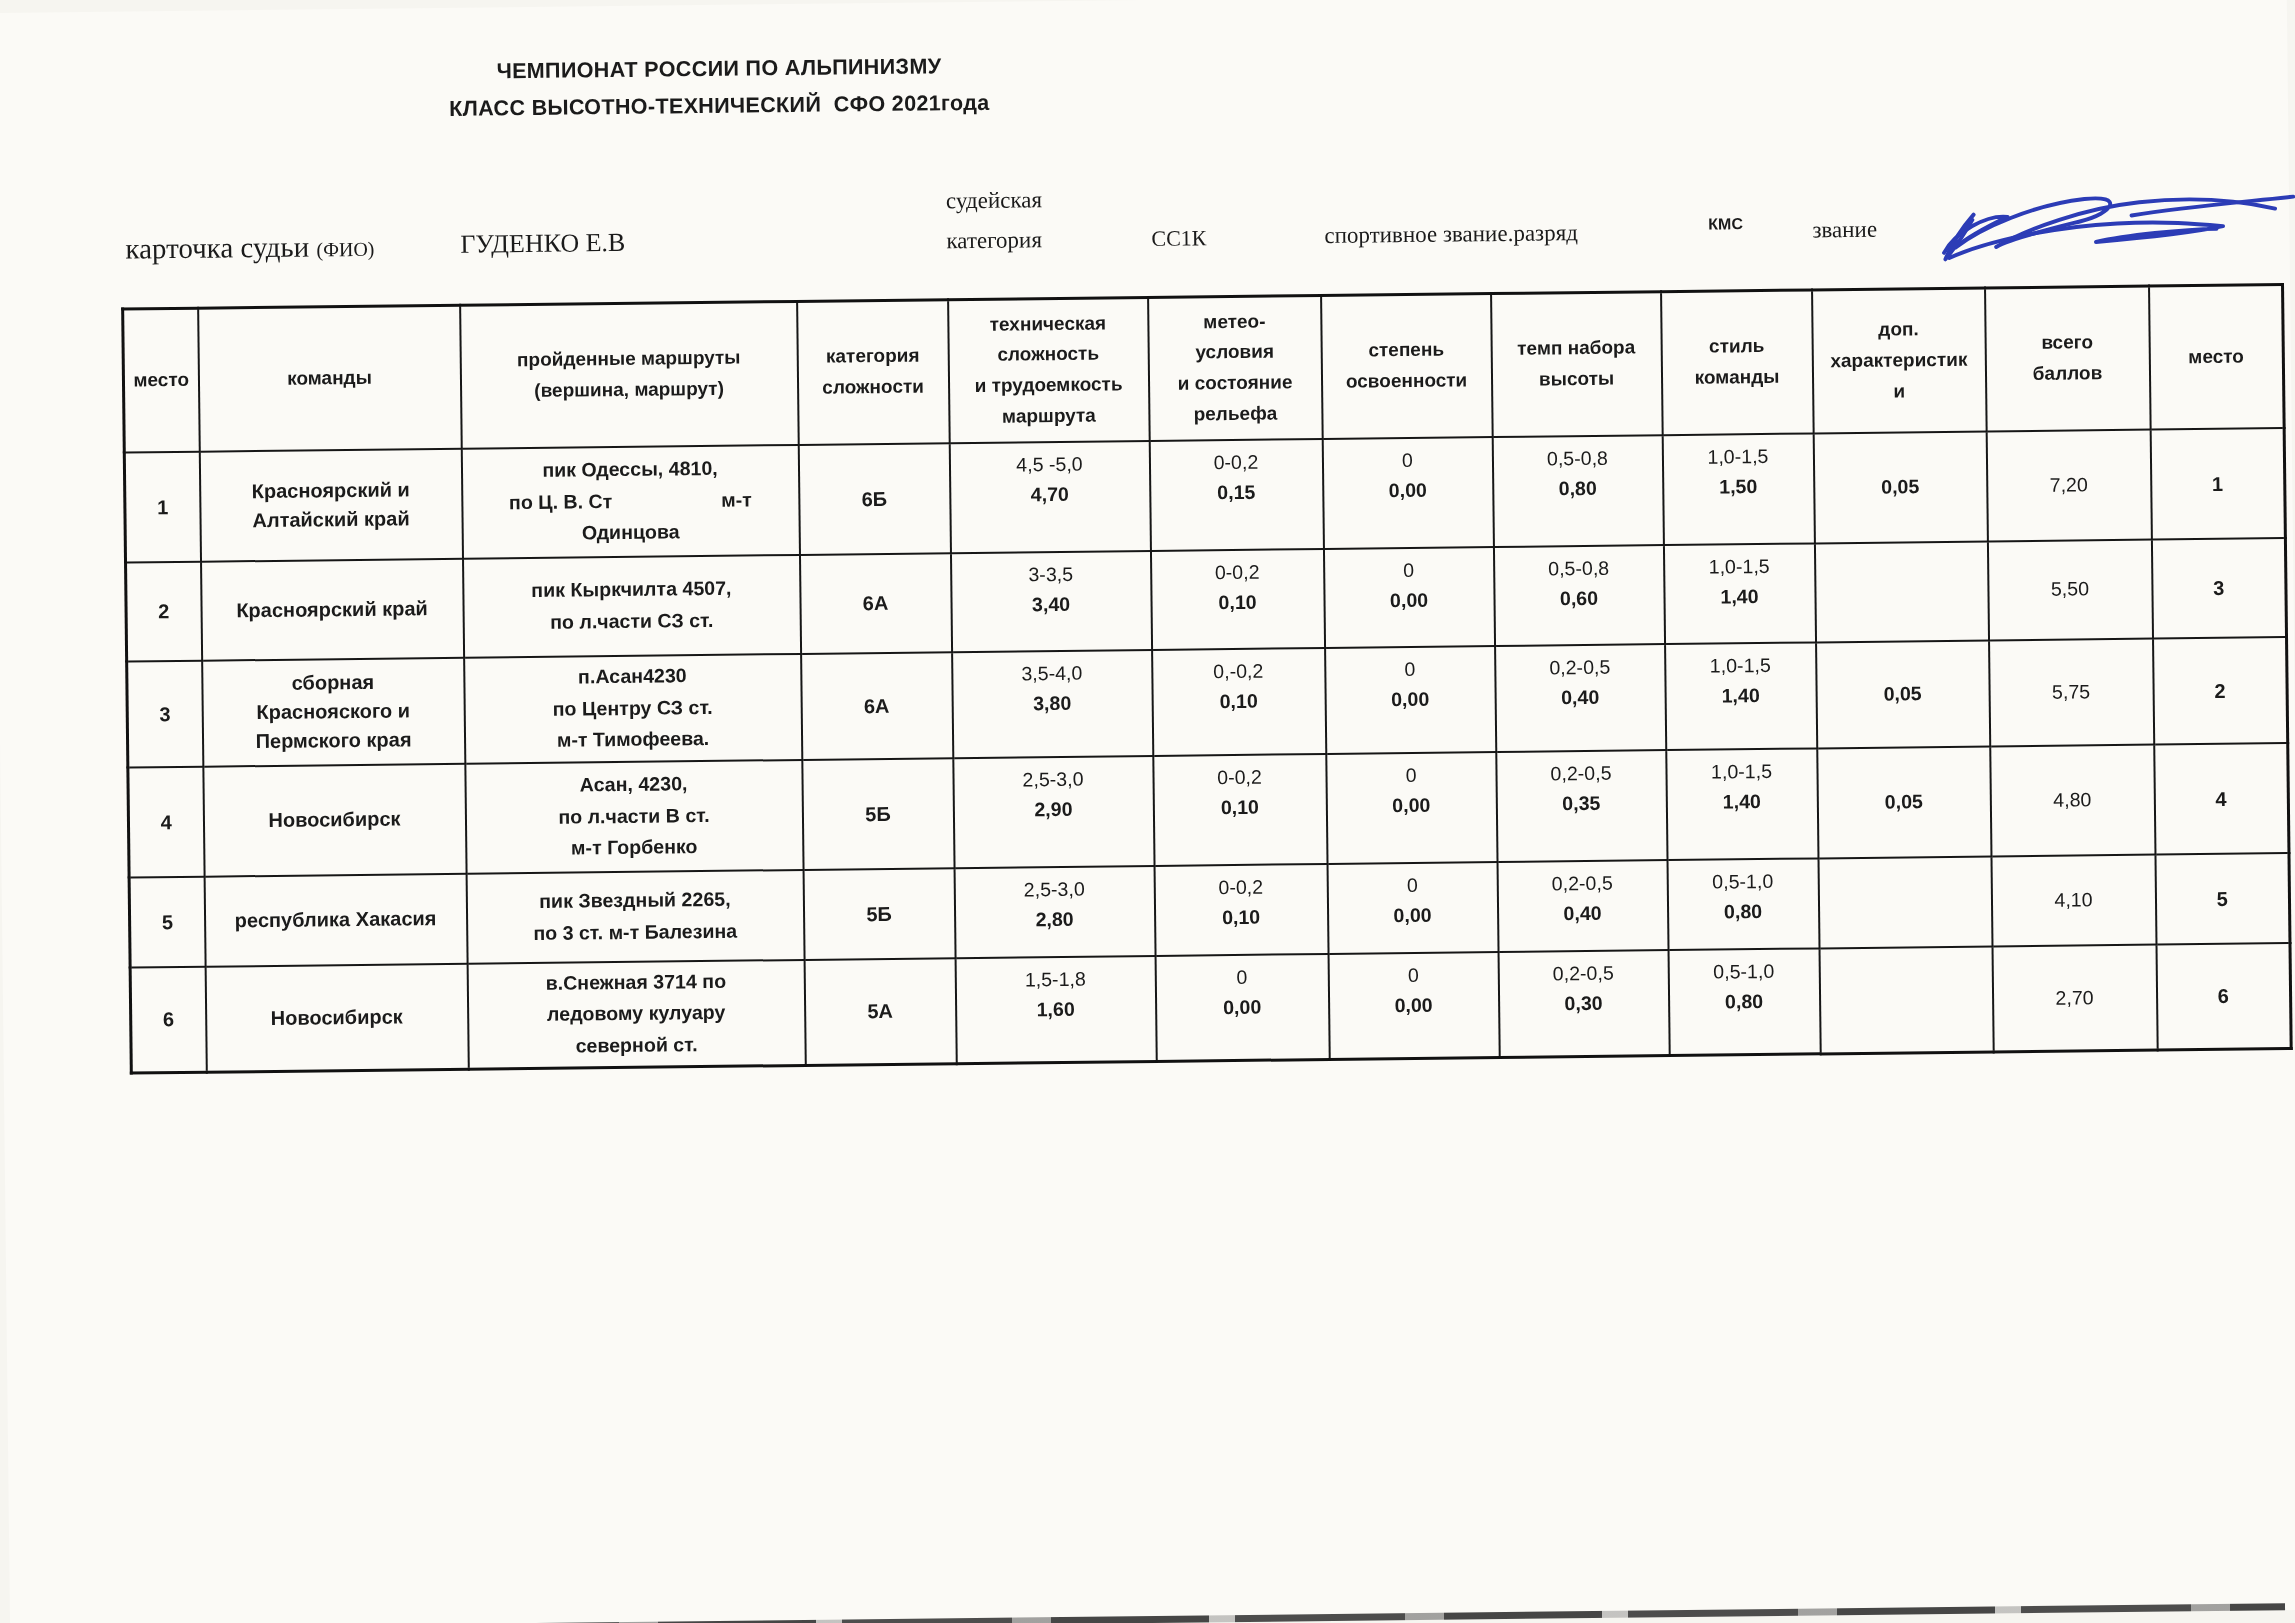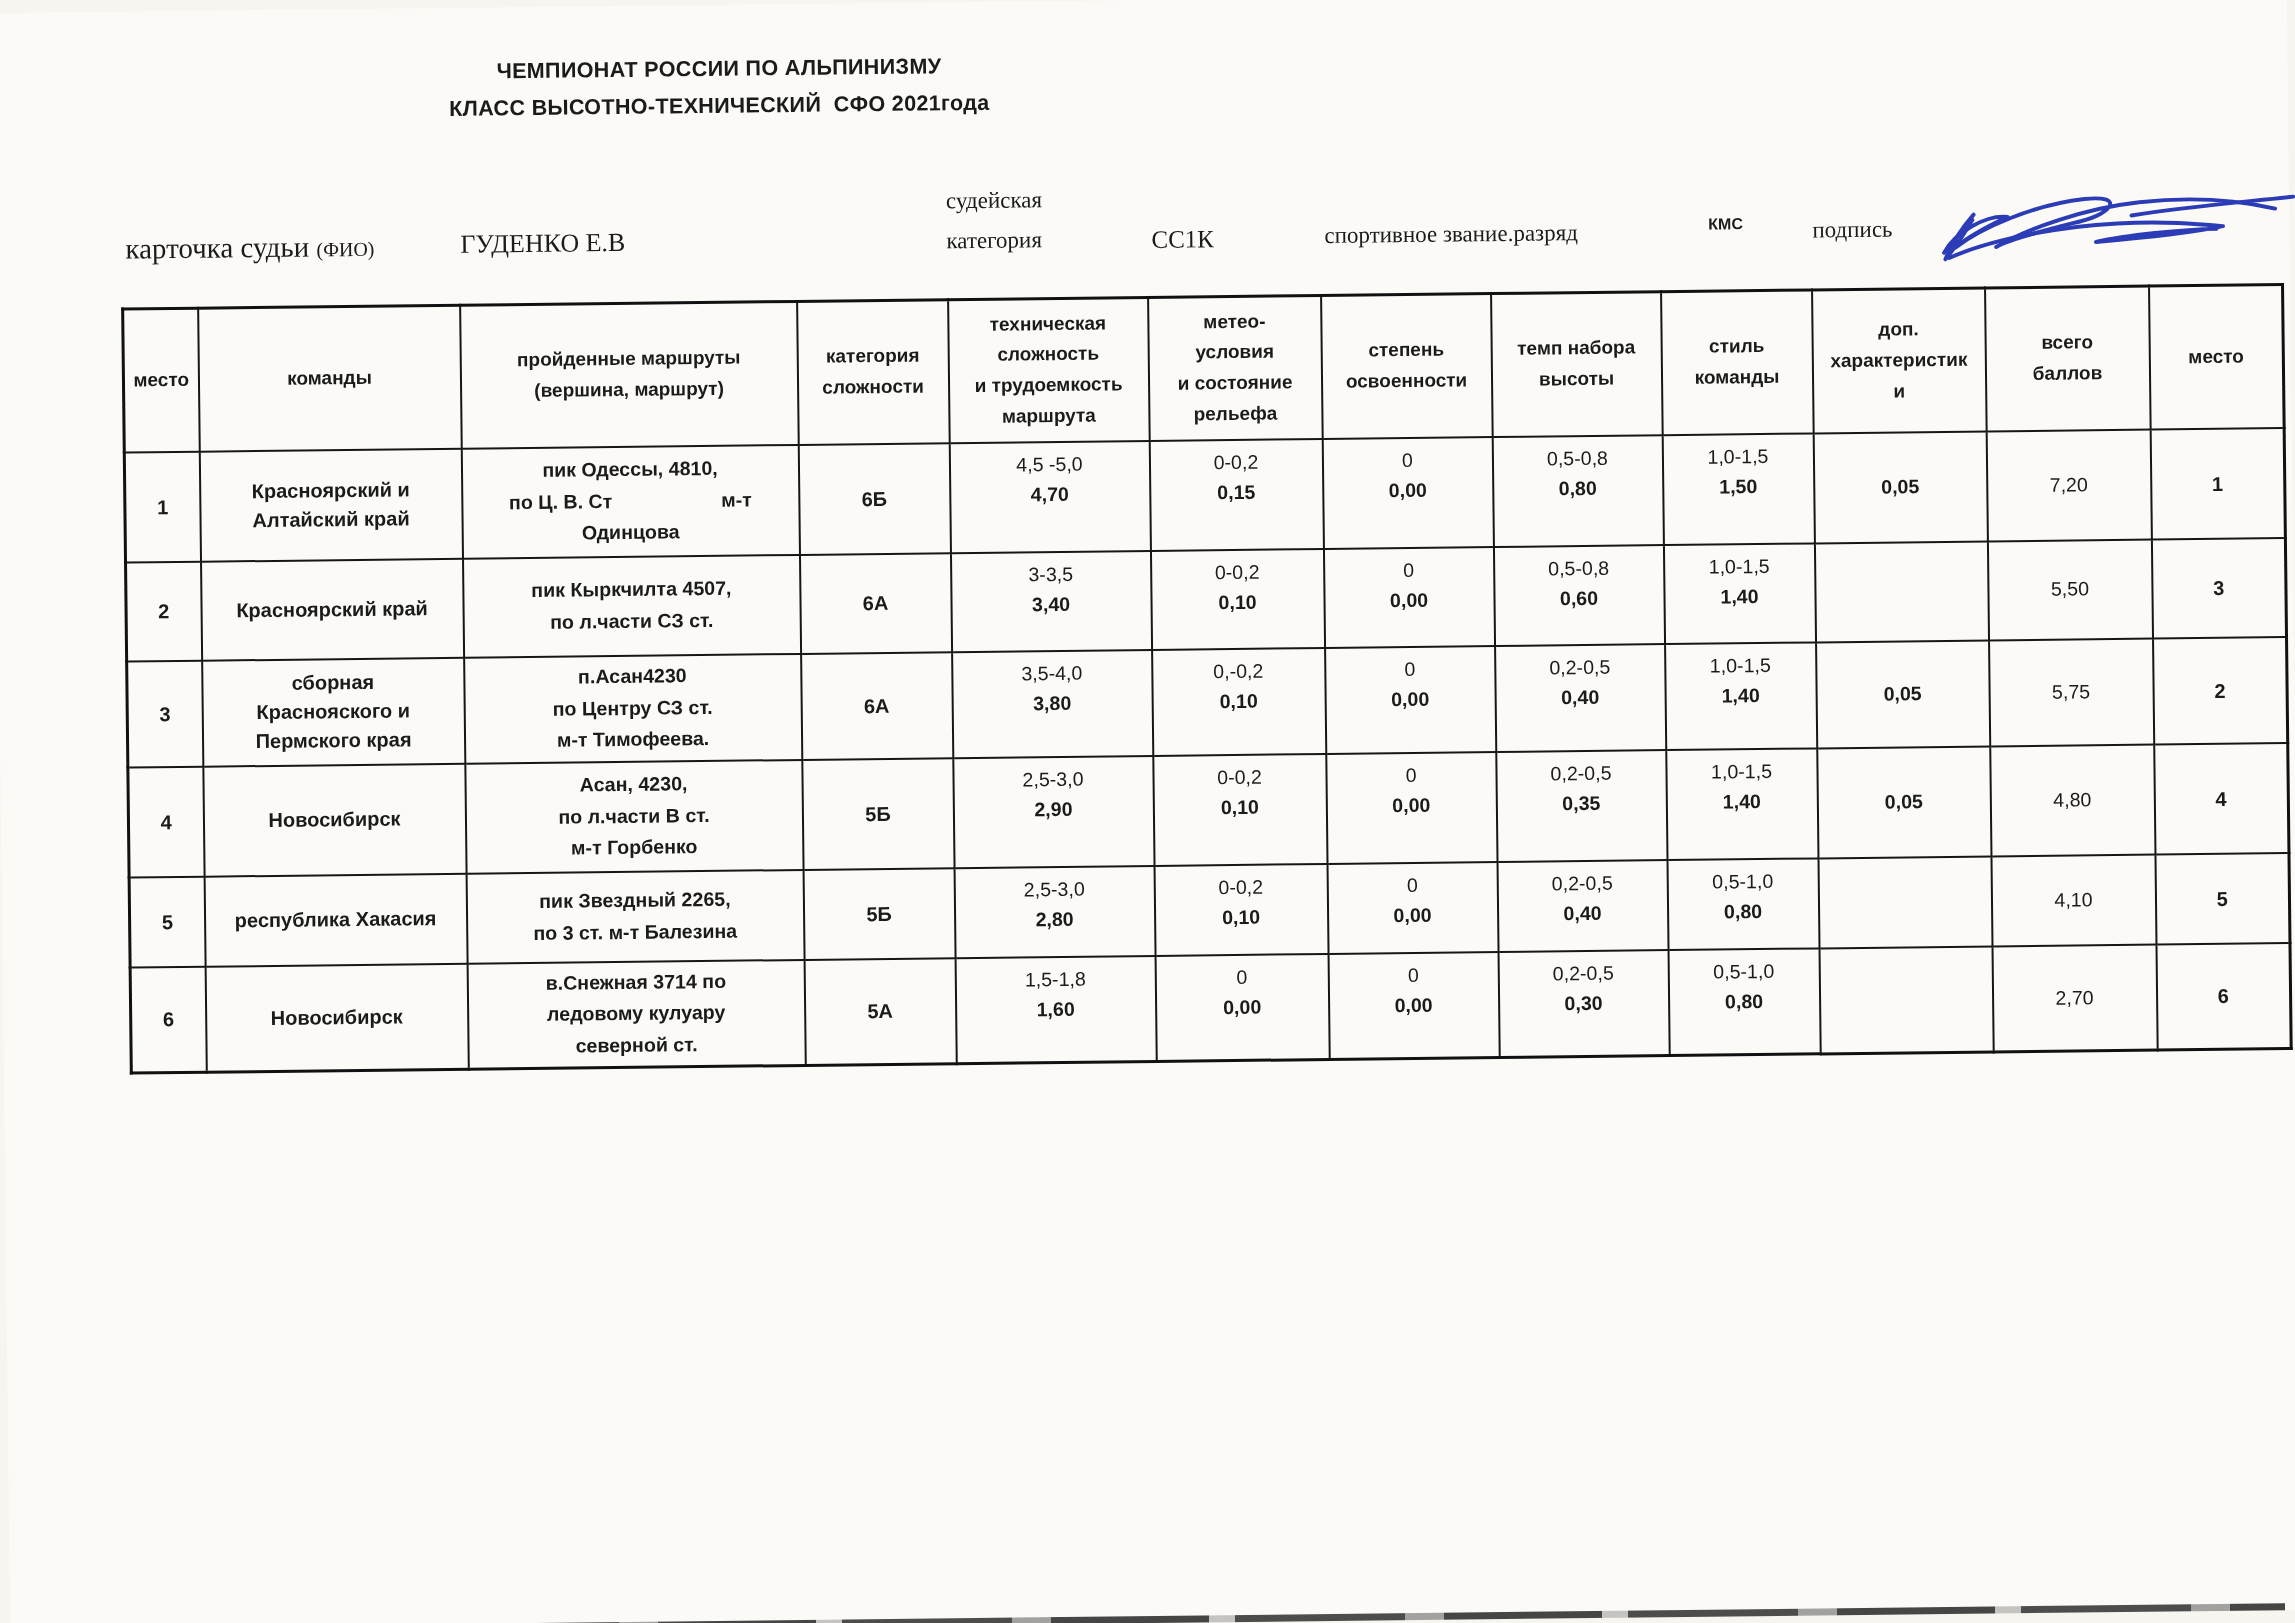--- a/index.html
+++ b/index.html
@@ -21,21 +21,21 @@
   }
   .title-line1 { font-size: 21.6px; font-weight: 700; letter-spacing: 0.3px; }
   .title-line2 { font-size: 21.6px; font-weight: 700; letter-spacing: 0.3px; margin-top: 10.5px; white-space: pre-wrap; }
 
   
   .judge-line { position: absolute; top: 157px; left: 0; width: 2295px; height: 131px; font-family: "Liberation Serif", serif; }
   .jc-label   { position: absolute; top: 64px; left: 131px; font-size: 29px; }
   .jc-fio     { font-size: 20px; }
   .jc-name    { position: absolute; top: 65px; left: 466px; font-size: 26px; }
   .jc-cat-label  { position: absolute; top: 22px; left: 952px; font-size: 23px; line-height: 1.75; white-space: pre-line; }
-  .jc-cat-value  { position: absolute; top: 69px; left: 1157px; font-size: 25px; text-align: center; }
+  .jc-cat-value  { position: absolute; top: 69px; left: 1157px; font-size: 22px; text-align: center; }
   .jc-rank-label { position: absolute; top: 68px; left: 1330px; font-size: 23px; }
   .jc-rank-value { position: absolute; top: 65px; left: 1714px; font-size: 16px; font-family: "Liberation Sans", sans-serif; font-weight: 600; }
   .jc-sign-label { position: absolute; top: 68px; left: 1818px; font-size: 23px; }
   .signature { position: absolute; top: 6.5px; left: 1915px; width: 399px; height: 124px; }
   .signature svg { width: 100%; height: 100%; }
 
   
   table.score {
     position: absolute; top: 296px; left: 126px;
     border-collapse: collapse; table-layout: fixed;
@@ -82,21 +82,21 @@
   </div>
 
   <div class="judge-line">
     <div class="jc-label"><span>карточка судьи </span><span class="jc-fio">(ФИО)</span></div>
     <div class="jc-name">ГУДЕНКО Е.В</div>
     <div class="jc-cat-label">судейская
 категория</div>
     <div class="jc-cat-value">СС1К</div>
     <div class="jc-rank-label">спортивное звание.разряд</div>
     <div class="jc-rank-value">КМС</div>
-    <div class="jc-sign-label">подпись</div>
+    <div class="jc-sign-label">звание</div>
     <div class="signature">
       <svg viewBox="0 0 610 190">
         <g fill="none" stroke="#2c3cb6" stroke-width="6" stroke-linecap="round" stroke-linejoin="round">
           <path d="M52 150 C70 118 118 92 150 96 C120 110 86 128 70 142 C110 112 190 78 268 70 C330 64 312 92 262 104 C220 114 158 128 132 142 C180 114 270 84 352 76 C430 68 500 74 560 88"></path>
           <path d="M60 158 C120 132 220 112 318 108 C390 105 440 110 480 114 C430 124 340 132 285 136 C330 126 420 118 470 118"></path>
           <path d="M340 96 C420 84 505 78 588 70"></path>
           <path d="M96 100 C82 124 66 146 54 160 C64 136 82 110 98 92"></path>
         </g>
       </svg>
     </div>

